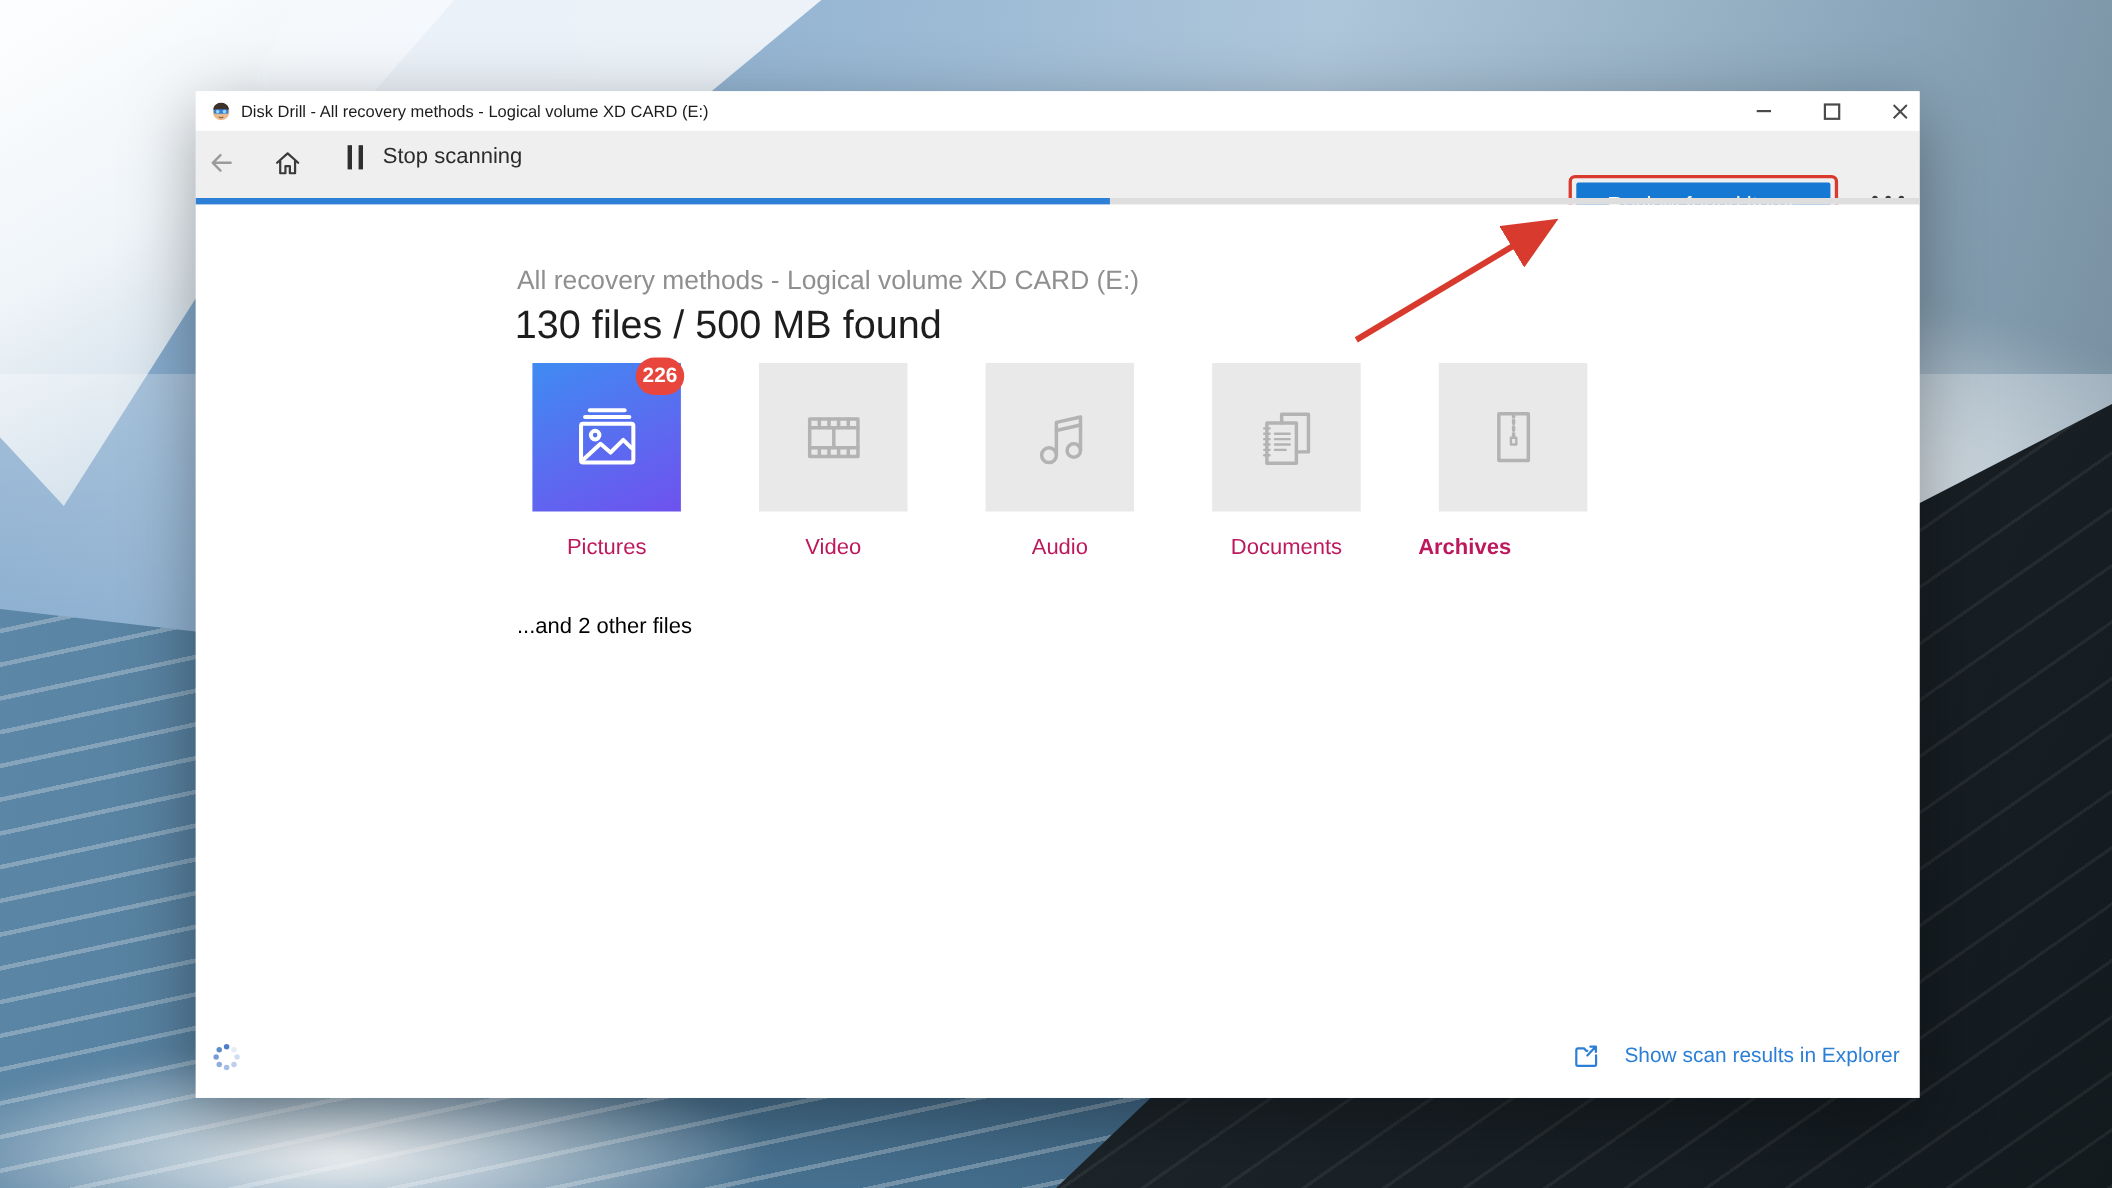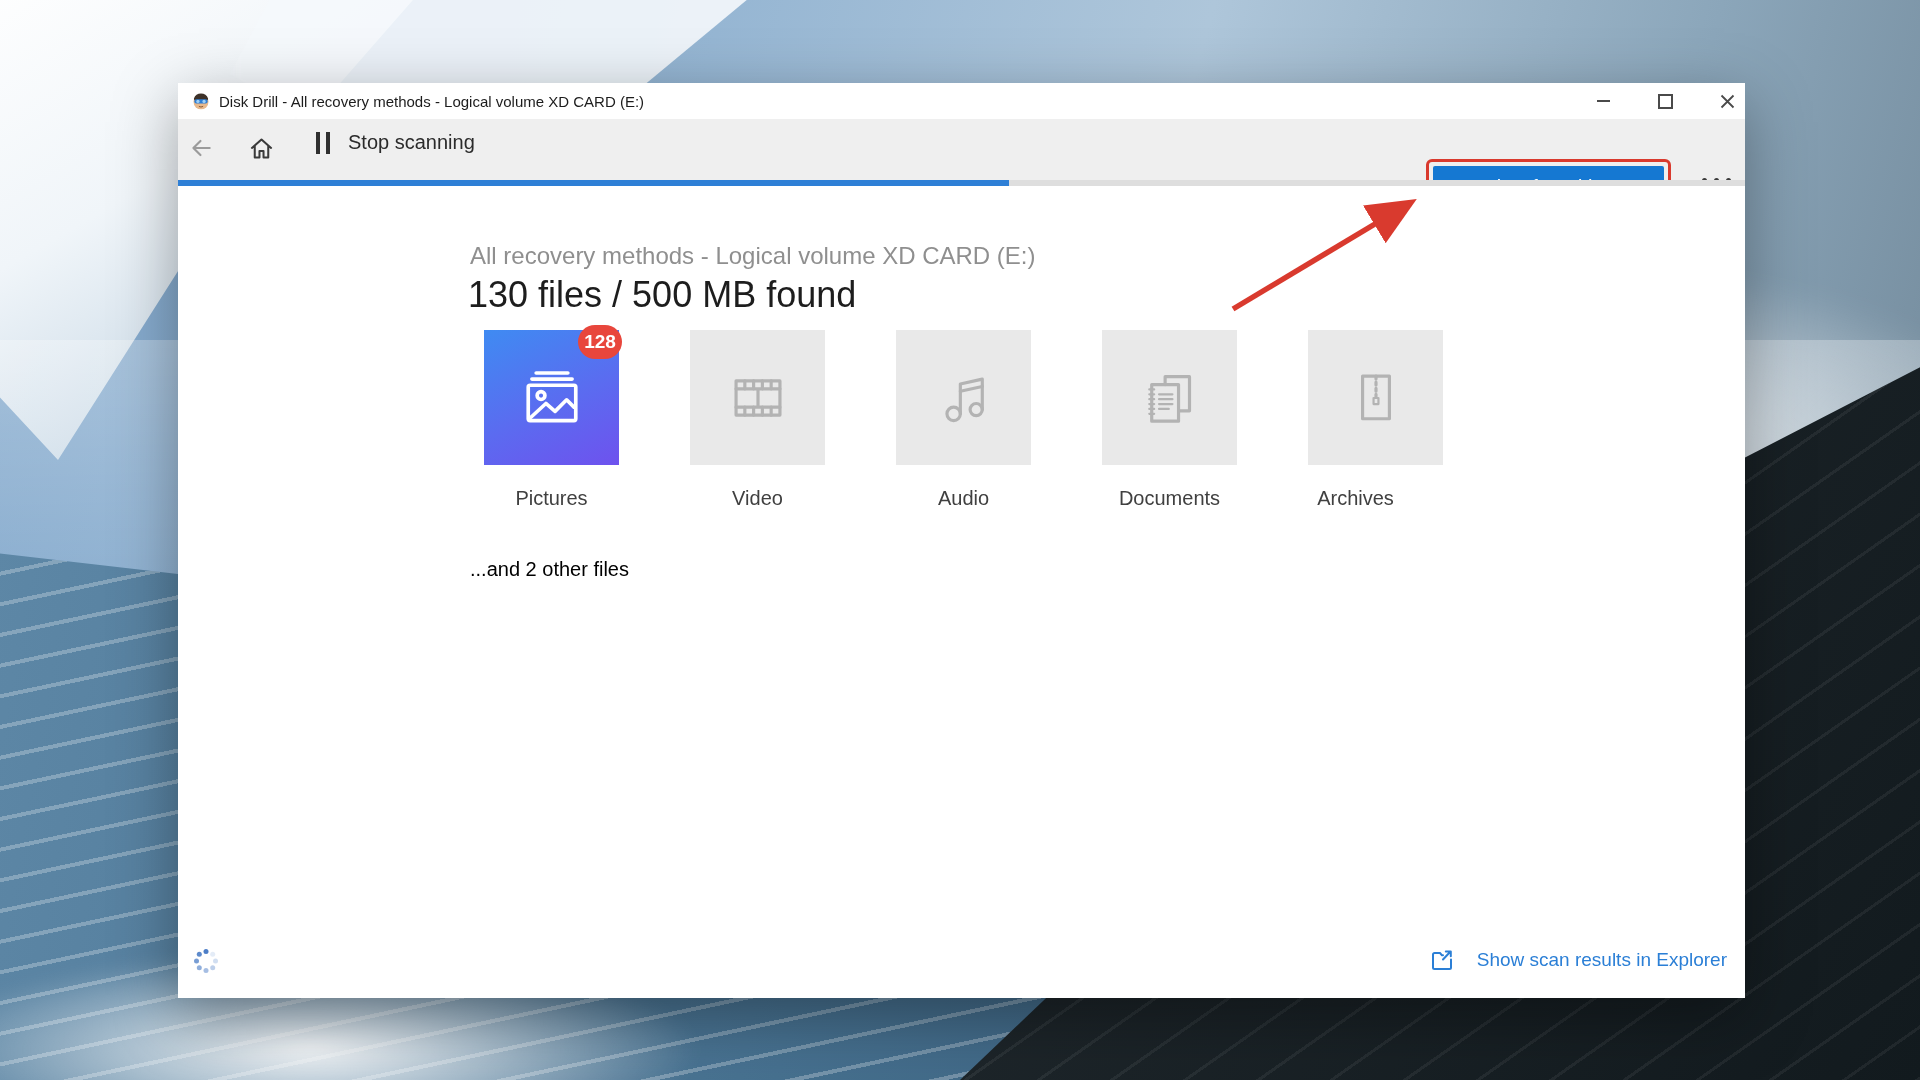--- a/index.html
+++ b/index.html
@@ -62,21 +62,21 @@
   .subtitle{position:absolute;left:292px;top:56px;font-size:24px;color:#8f8f8f;}
   .headline{position:absolute;left:290px;top:88px;font-size:36px;color:#1d1d1d;}
   .tile{position:absolute;top:144px;width:135px;height:135px;background:#e9e9e9;
     display:flex;align-items:center;justify-content:center;cursor:pointer;}
   .tile.hl{background:linear-gradient(155deg,#3f8bf2 0%,#5b6bf0 55%,#6e52ee 100%);}
   .tile svg{width:78px;height:78px;}
   .gicon{stroke:#b3b3b3;fill:none;stroke-width:2.6;stroke-linecap:round;stroke-linejoin:round;}
   .wicon{stroke:#fff;fill:none;stroke-width:3;stroke-linecap:round;stroke-linejoin:round;}
   .badge{position:absolute;left:400px;top:139px;min-width:44px;height:34px;border-radius:17px;background:#e8463c;
     color:#fff;font-size:19px;font-weight:bold;display:flex;align-items:center;justify-content:center;padding:0 6px;box-sizing:border-box;}
-  .tile-label{position:absolute;top:301px;width:135px;text-align:center;font-size:20px;color:#404040;}
+  .tile-label{position:absolute;top:301px;width:135px;text-align:center;font-size:20px;color:#be185d;}
   .note{position:absolute;left:292px;top:372px;font-size:20px;color:#000000;}
 
   .statusbar{position:absolute;left:0;bottom:0;width:100%;height:62px;background:#fff;}
   .spinner{position:absolute;left:15px;top:12px;width:26px;height:26px;animation:spin 1.1s steps(8) infinite;transform-origin:center;}
   @keyframes spin{to{transform:rotate(360deg);}}
   .status-text{position:absolute;left:59px;top:14px;font-size:19px;color:#7a7a7a;white-space:nowrap;}
   .explorer-link{position:absolute;right:18px;top:12px;display:flex;align-items:center;gap:23px;cursor:pointer;color:#2b7fd6;font-size:19px;white-space:nowrap;}
 
   .annot{position:absolute;left:0;top:0;width:1920px;height:1080px;pointer-events:none;}
 </style>
@@ -157,21 +157,21 @@
 
       <div class="tile hl" style="left:306px;">
         <svg viewBox="0 0 64 64" class="wicon">
           <path d="M19 11.5 h26" fill="none"></path>
           <path d="M15.5 16.5 h33" fill="none"></path>
           <rect x="12.5" y="21.5" width="39" height="29" rx="1.5" fill="none"></rect>
           <circle cx="23" cy="30" r="3.2" fill="none"></circle>
           <path d="M14.5 48 L27 36.5 L34.5 43 L44 33.5 L50 39.5" fill="none"></path>
         </svg>
       </div>
-      <div class="badge">128</div>
+      <div class="badge">226</div>
       <div class="tile-label" style="left:306px;">Pictures</div>
 
       <div class="tile" style="left:512px;">
         <svg viewBox="0 0 64 64" class="gicon">
           <rect x="14" y="18" width="36" height="28" fill="none"></rect>
           <path d="M14 24.5 h36 M14 39.5 h36 M32 24.5 v15" fill="none"></path>
           <path d="M21.2 18 v6.5 M28.4 18 v6.5 M35.6 18 v6.5 M42.8 18 v6.5" fill="none"></path>
           <path d="M21.2 39.5 v6.5 M28.4 39.5 v6.5 M35.6 39.5 v6.5 M42.8 39.5 v6.5" fill="none"></path>
         </svg>
       </div>
@@ -197,21 +197,21 @@
       </div>
       <div class="tile-label" style="left:924px;">Documents</div>
 
       <div class="tile" style="left:1130px;">
         <svg viewBox="0 0 64 64" class="gicon">
           <rect x="21" y="14" width="22" height="35" fill="none"></rect>
           <path d="M32 14 v17" stroke-dasharray="2.4 2.6" fill="none"></path>
           <rect x="30" y="32" width="4" height="5" stroke-width="1.8" fill="none"></rect>
         </svg>
       </div>
-      <div class="tile-label" style="left:1110px;">Archives</div>
+      <div class="tile-label" style="left:1086px;font-weight:bold;">Archives</div>
 
       <div class="note">...and 2 other files</div>
     </div>
 
     <div class="statusbar">
       <svg class="spinner" viewBox="0 0 26 26">
         <circle cx="13" cy="3.5" r="2.5" fill="#4d7ec7" opacity="1"></circle>
         <circle cx="19.7" cy="6.3" r="2.5" fill="#4d7ec7" opacity="0.15"></circle>
         <circle cx="22.5" cy="13" r="2.5" fill="#4d7ec7" opacity="0.26"></circle>
         <circle cx="19.7" cy="19.7" r="2.5" fill="#4d7ec7" opacity="0.37"></circle>

